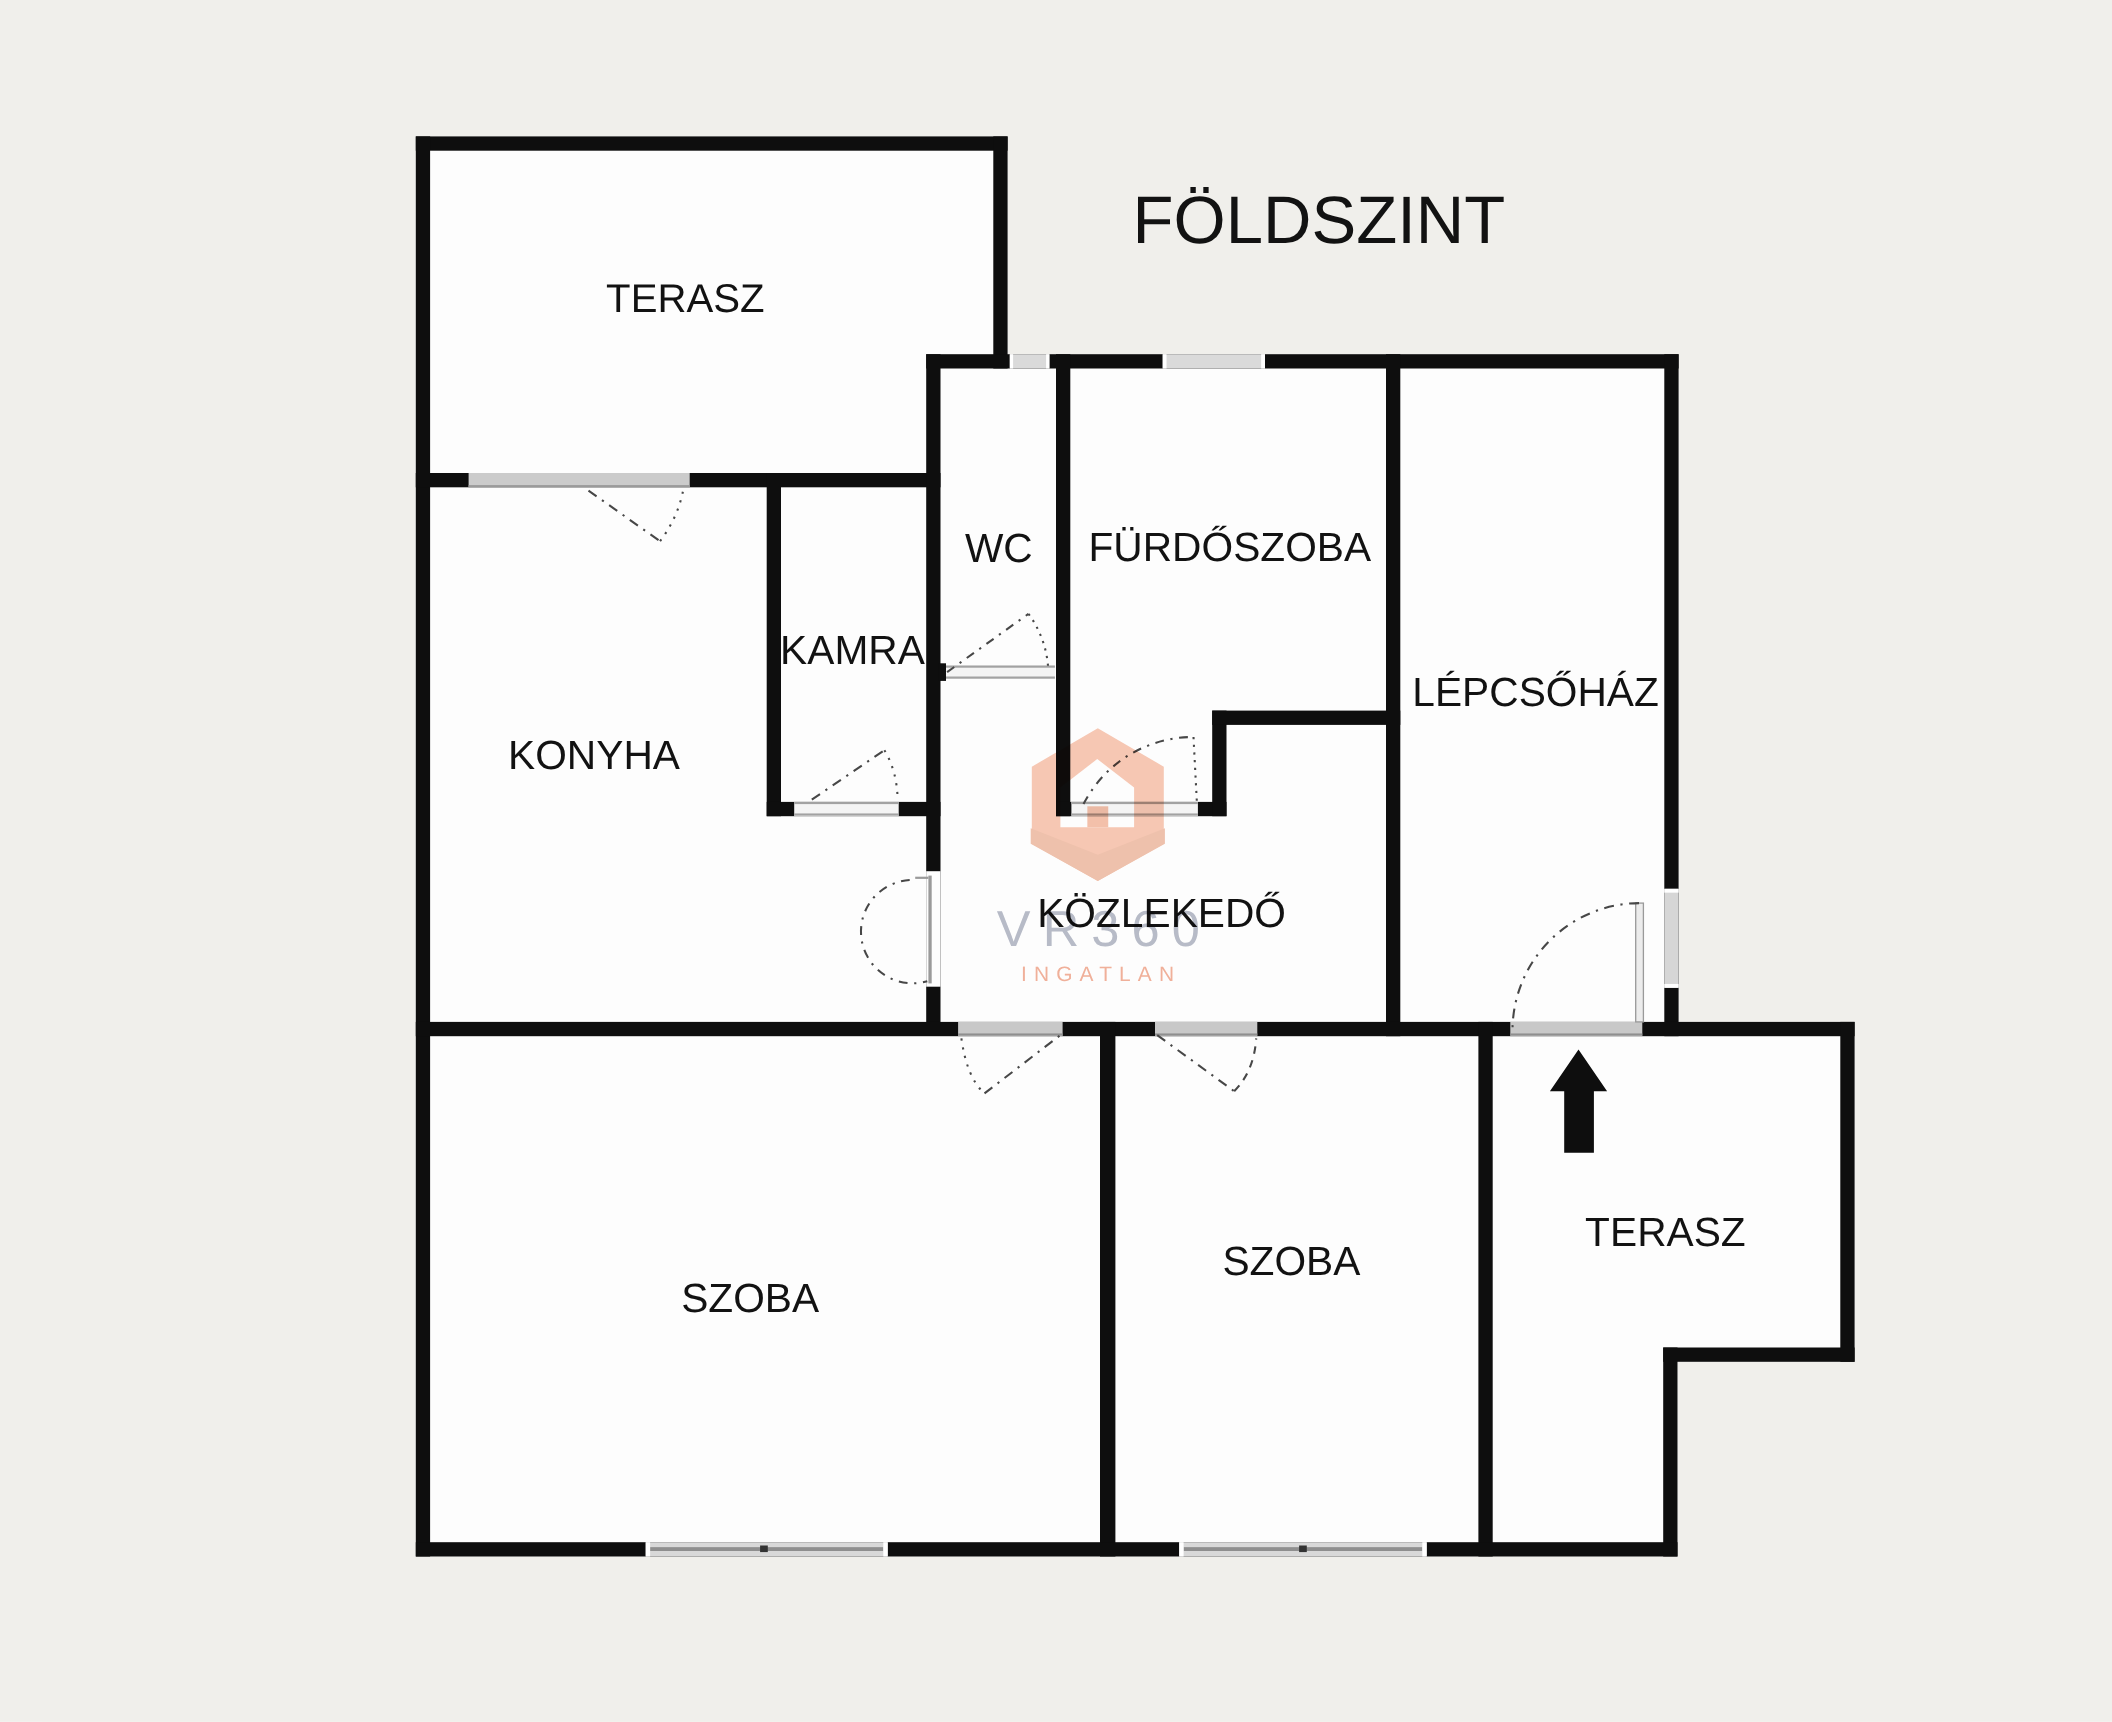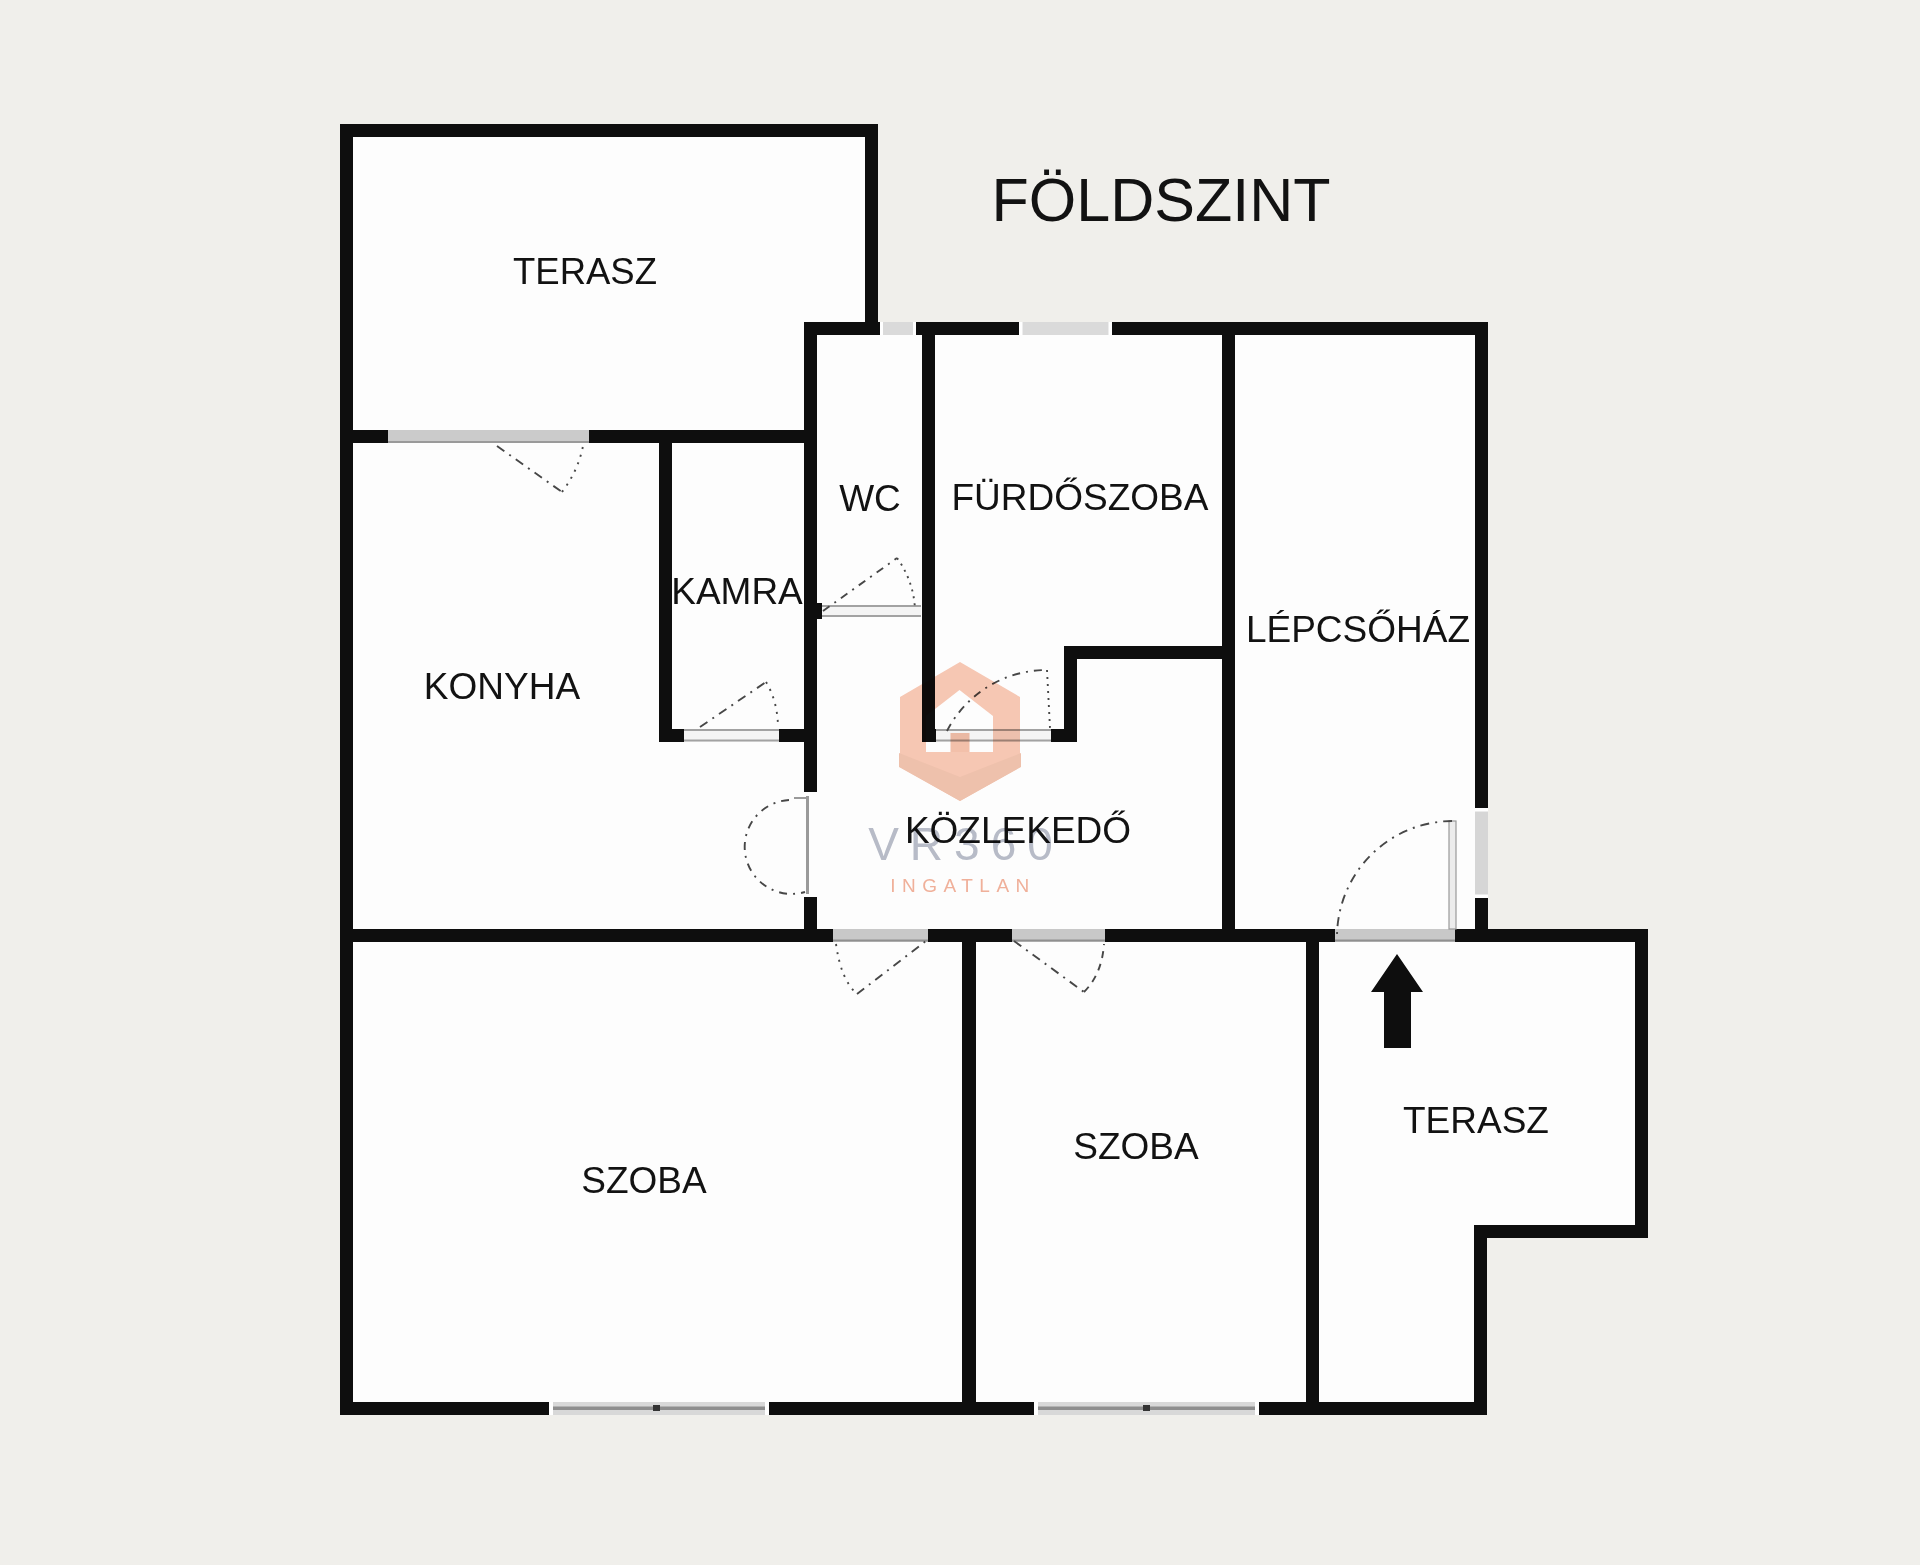--- a/index.html
+++ b/index.html
@@ -1,16 +1,16 @@
 <!DOCTYPE html>
 <html><head>
 <meta charset="utf-8">
 <style>
 html,body{margin:0;padding:0;background:#f0efeb;}
-#page{position:relative;width:1752px;height:1565px;background:#f0efeb;overflow:hidden;}
+#page{position:relative;width:1752px;height:1565px;background:#f0efeb;overflow:hidden;margin-left:38px;}
 text{font-family:"Liberation Sans",sans-serif;}
 </style>
 </head>
 <body>
 <div id="page">
 <svg width="1920" height="1565" viewBox="0 0 1920 1565">
 
 <polygon points="340,124 878,124 878,322 1488,322 1488,929 1648,929 1648,1238 1487,1238 1487,1415 340,1415" fill="#fdfdfd"></polygon>
 
 <text x="1161" y="221" font-size="61" text-anchor="middle" fill="#121212">FÖLDSZINT</text>

